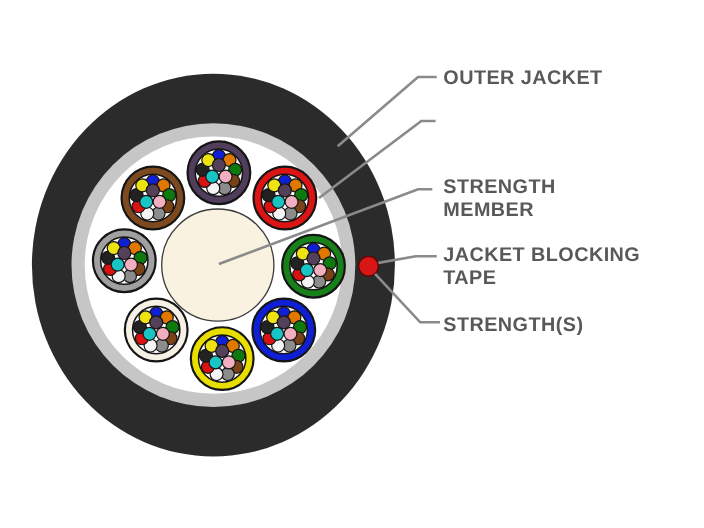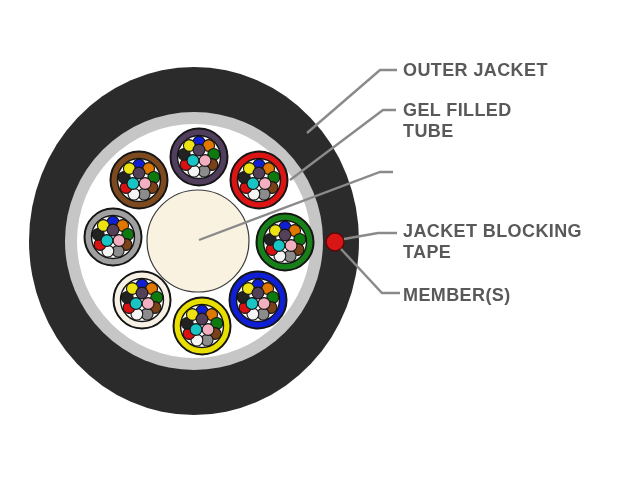--- a/index.html
+++ b/index.html
@@ -177,18 +177,18 @@
     <g fill="none" stroke="#8a8a8a" stroke-width="2.4">
       <polyline points="307,133 380,70 397,70"></polyline>
       <polyline points="290,180 383,110 396,110"></polyline>
       <polyline points="199,240 380,172 393,172"></polyline>
       <polyline points="344,239 378,233 397,233"></polyline>
       <polyline points="341,249 382,293 400,293"></polyline>
     </g>
   </svg>
 
   <div class="label lbl-outer-jacket">OUTER JACKET</div>
-  <div class="label lbl-gel-filled-tube">GEL FILLED
-TUBE</div>
+  <div class="label lbl-strength-member">STRENGTH
+MEMBER</div>
   <div class="label lbl-water-blocking-tape">JACKET BLOCKING
 TAPE</div>
-  <div class="label lbl-ripcords">MEMBER(S)</div>
+  <div class="label lbl-ripcords">STRENGTH(S)</div>
 </div>
 
 </body></html>

